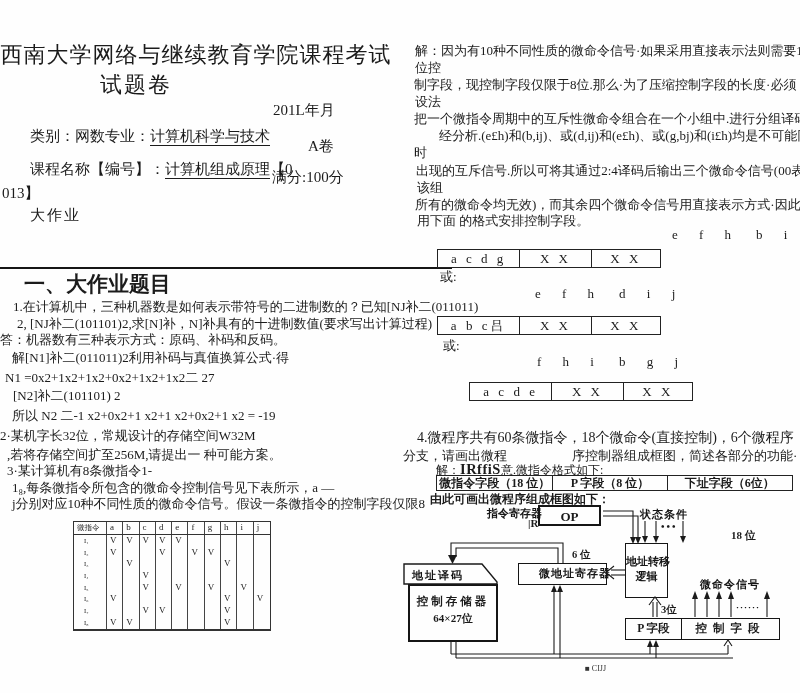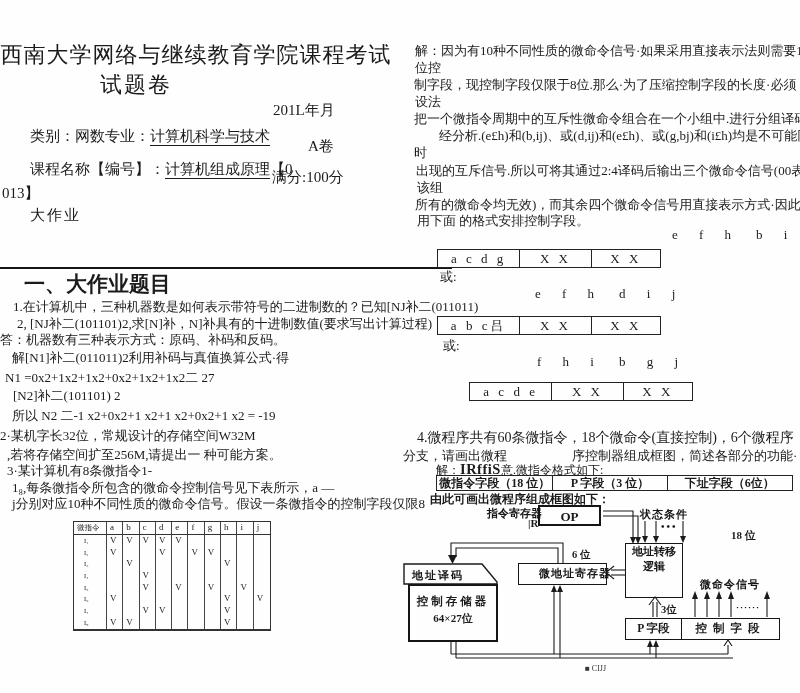--- a/index.html
+++ b/index.html
@@ -70,22 +70,22 @@
   .dintro{left:430px;top:491px;font-size:12px;font-weight:bold;}
 
   
   .dlab{font-weight:bold;color:#151515;}
   .irl1{left:487px;top:506px;font-size:11px;}
   .irl2{left:528px;top:517px;font-size:11px;font-weight:bold;}
   .opbox{left:538px;top:505px;width:63px;height:21px;border:2px solid #151515;
          text-align:center;font-size:13px;line-height:20px;font-weight:bold;box-sizing:border-box;}
   .status{left:640px;top:507px;font-size:11px;letter-spacing:1px;}
   .dots3{left:661px;top:521px;font-size:10px;letter-spacing:2px;font-weight:bold;}
-  .transfer{left:625px;top:543px;width:58px;height:55px;border:1.5px solid #151515;
-            box-sizing:border-box;text-align:center;font-size:11px;line-height:15px;}
+  .transfer{left:625px;top:543px;width:43px;height:55px;border:1.5px solid #151515;
+            box-sizing:border-box;text-align:center;font-size:11px;line-height:15px;padding-top:10px;}
   .bits6{left:572px;top:548px;font-size:10.5px;font-weight:bold;}
   .mar{left:518px;top:563px;width:89px;height:22px;border:1.5px solid #151515;
        box-sizing:border-box;text-align:center;font-size:11px;line-height:19px;letter-spacing:1px;padding-left:20px;}
   .decode{left:412px;top:568px;font-size:11px;letter-spacing:2px;}
   .cmbox{left:408px;top:584px;width:90px;height:58px;border:2.5px solid #151515;
          box-sizing:border-box;text-align:center;}
   .cm1{margin-top:8px;font-size:11.5px;font-weight:bold;letter-spacing:3px;}
   .cm2{font-size:11px;font-weight:bold;margin-top:2px;}
   .bits3{left:661px;top:603px;font-size:10.5px;font-weight:bold;}
   .pcbox{left:625px;top:618px;width:155px;height:22px;border:1.5px solid #151515;
@@ -295,21 +295,21 @@
     <div class="gc gc1">a c d e</div>
     <div class="gc gc2">X X</div>
     <div class="gc gc3">X X</div>
   </div>
 
   <div class="ab q4a">4.微程序共有60条微指令，18个微命令(直接控制)，6个微程序</div>
   <div class="ab q4b">分支，请画出微程　　　　　序控制器组成框图，简述各部分的功能·</div>
   <div class="ab fnote"><span>解：</span><span class="em">IRffiS</span><span>意.微指令格式如下:</span></div>
   <div class="ab ftable">
     <div class="fc fc1">微指令字段（18 位）</div>
-    <div class="fc fc2">P 字段（3 位）</div>
+    <div class="fc fc2">P 字段（8 位）</div>
     <div class="fc fc3">下址字段（6位）</div>
   </div>
   <div class="ab dintro">由此可画出微程序组成框图如下：</div>
 
   <div class="ab dlab irl1">指令寄存器</div>
   <div class="ab irl2">|R</div>
   <div class="ab opbox">OP</div>
   <div class="ab dlab status">状态条件</div>
   <div class="ab dots3">•••</div>
   <div class="ab dlab transfer">

